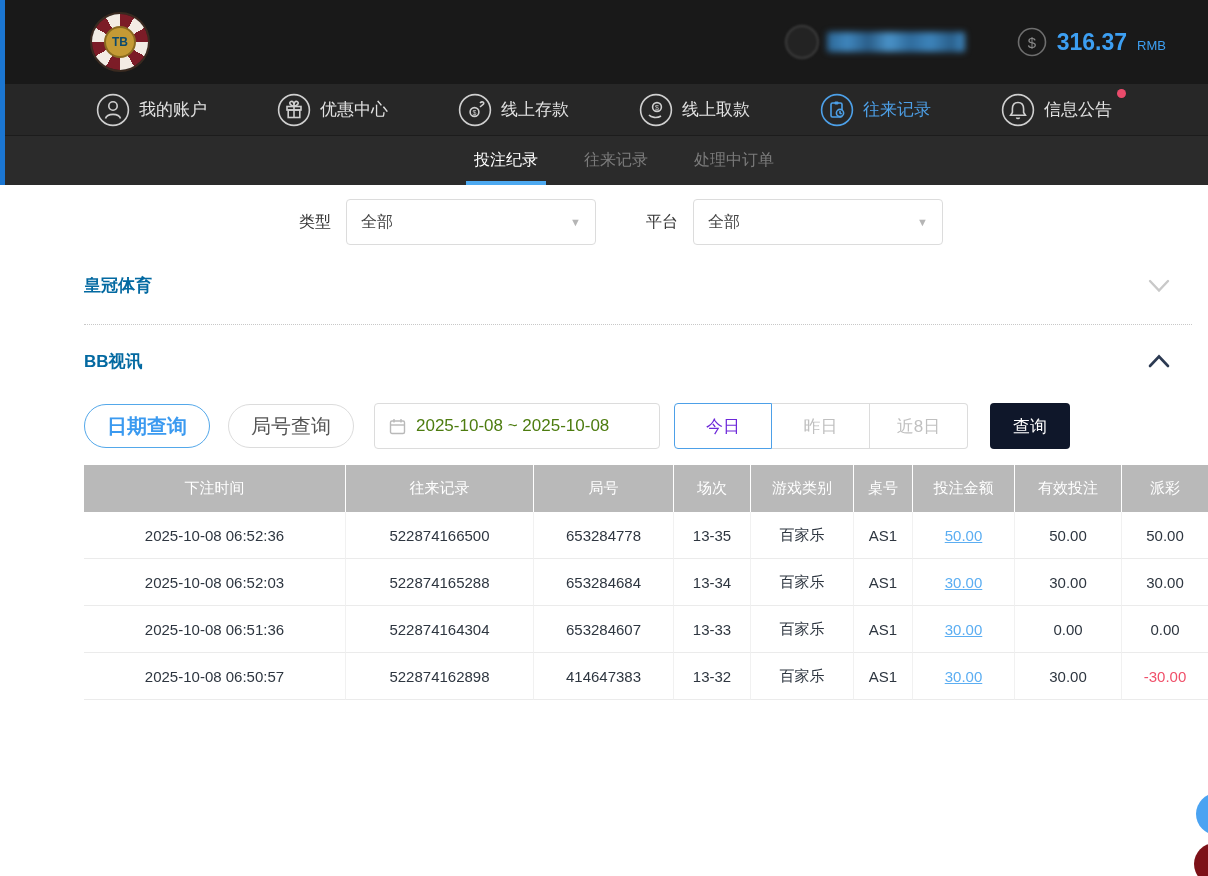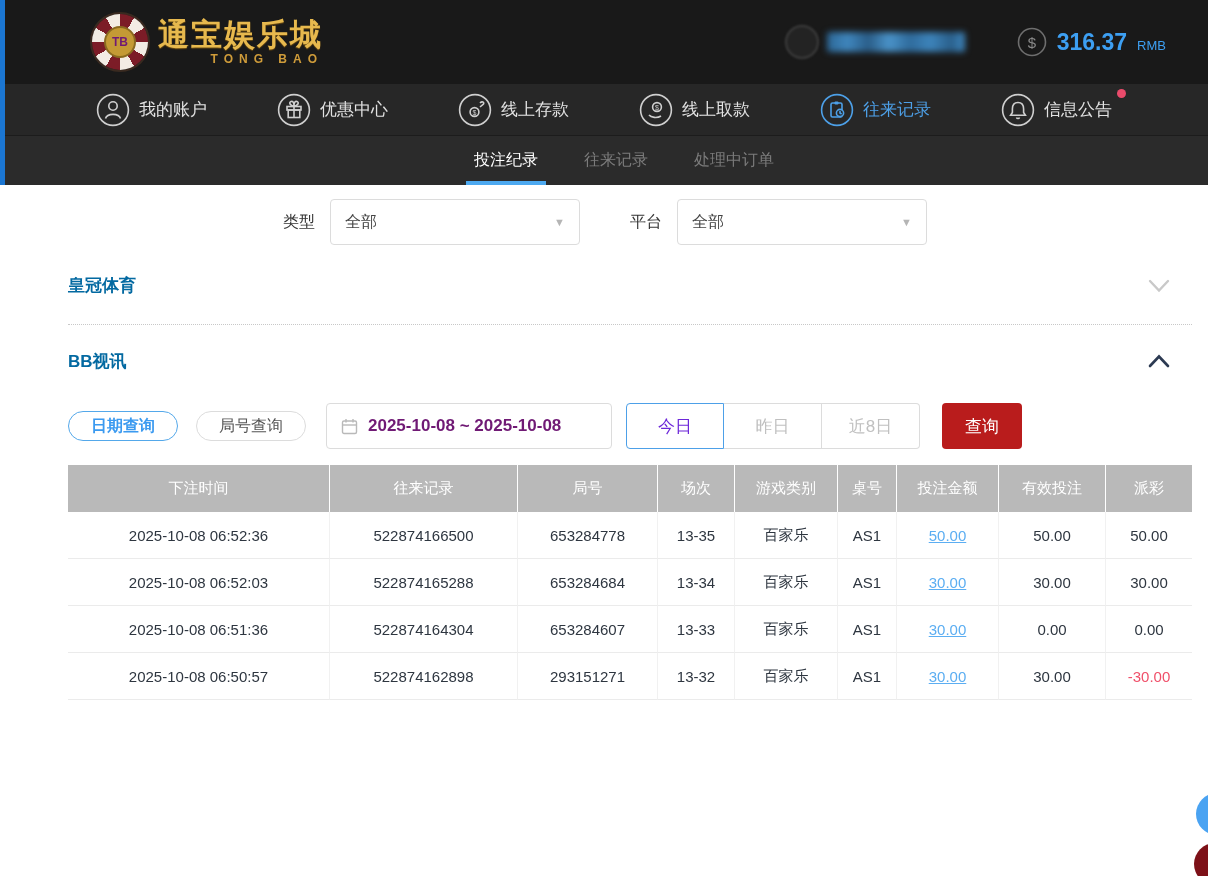--- a/index.html
+++ b/index.html
@@ -11,21 +11,21 @@
   .edge-stripe { position:absolute; left:0; top:0; width:5px; height:185px; background:#1b76d2; z-index:50; }
 
   
   .topbar { height:84px; background:#191919; display:flex; align-items:center; }
   .logo { display:flex; align-items:center; margin-left:92px; gap:10px; }
   .chip { width:56px; height:56px; border-radius:50%; position:relative; flex:0 0 auto;
     background:conic-gradient(#7c1c27 0 30deg,#f3ece4 30deg 60deg,#7c1c27 60deg 90deg,#f3ece4 90deg 120deg,#7c1c27 120deg 150deg,#f3ece4 150deg 180deg,#7c1c27 180deg 210deg,#f3ece4 210deg 240deg,#7c1c27 240deg 270deg,#f3ece4 270deg 300deg,#7c1c27 300deg 330deg,#f3ece4 330deg 360deg);
     box-shadow:0 0 0 2px #3a2a20; }
   .chip-core { position:absolute; left:50%; top:50%; transform:translate(-50%,-50%);
     width:32px; height:32px; border-radius:50%; background:#c49a35; border:2px solid #8a6a20;
-    display:flex; align-items:center; justify-content:center; color:#701a75; font-size:12px; font-weight:bold; }
+    display:flex; align-items:center; justify-content:center; color:#0c4a6e; font-size:12px; font-weight:bold; }
   .logo-text { display:flex; flex-direction:column; align-items:flex-start; }
   .logo-cn { font-size:31px; font-weight:bold; color:#e7b94e; letter-spacing:2px;
     text-shadow:0 1px 1px #6b4a10; line-height:1; }
   .logo-en { font-size:12px; font-weight:bold; color:#cf9c3a; letter-spacing:6px; align-self:flex-end; margin-top:2px; }
 
   .top-right { margin-left:auto; margin-right:42px; display:flex; align-items:center; gap:52px; }
   .userwrap { display:flex; align-items:center; position:relative; height:40px; }
   .avatar { width:34px; height:34px; border-radius:50%; border:2px solid #3c3c3c; background:#232323;
     filter:blur(1px); }
   .blur-name { width:138px; height:20px; margin-left:8px; border-radius:2px;
@@ -45,49 +45,49 @@
   .nav-item.active svg { stroke:#4da0e8; }
   .nav-badge { position:absolute; right:-14px; top:-4px; width:9px; height:9px; border-radius:50%; background:#ea4b6b; }
 
   
   .subtabs { height:49px; background:#2b2b2b; display:flex; align-items:stretch; justify-content:center; gap:42px; padding-left:40px; }
   .subtab { display:flex; align-items:center; color:#7b7b7b; font-size:16px; position:relative; cursor:pointer; padding:0 2px; }
   .subtab.active { color:#fff; }
   .subtab.active::after { content:""; position:absolute; left:-6px; right:-6px; bottom:0; height:4px; background:#4da9f0; }
 
   
-  main { background:#fff; }
+  main { background:#fff;padding-left:16px; }
   .filter-row { display:flex; align-items:center; margin:14px 0 0 283px; height:46px; }
   .f-label { font-size:16px; color:#333; margin-right:15px; }
   .select { width:250px; height:46px; border:1px solid #dcdcdc; border-radius:4px; display:flex; align-items:center;
     padding:0 14px; font-size:16px; color:#444; cursor:pointer; background:#fff; }
   .select .caret { margin-left:auto; color:#b5b5b5; font-size:11px; }
   .f-gap { width:50px; }
 
   .collapse-row { margin:0 16px 0 68px; display:flex; align-items:center; justify-content:space-between; cursor:pointer; }
   .collapse-row.first { height:78px; border-bottom:1px dotted #c8c8c8; margin-right:16px; margin-top:2px; }
   .collapse-row.second { height:72px;text-align:right; }
   .sec-title { font-size:17px; font-weight:bold; color:#0369a1; }
   .chev { margin-right:22px; }
 
   .query-row { display:flex; align-items:center; margin:6px 0 0 68px; height:46px; }
-  .pill-btn { height:30px; padding:0 22px; border-radius:22px; background:#fff; font-size:16px;
+  .pill-btn { height:44px; padding:0 22px; border-radius:22px; background:#fff; font-size:20px;
     display:flex; align-items:center; cursor:pointer; }
   .pill-btn.blue { border:1px solid #54a8ea; color:#3b9af0; font-weight:bold; }
   .pill-btn.gray { border:1px solid #dcdcdc; color:#555; margin-left:18px; }
   .date-input { margin-left:20px; width:286px; height:46px; border:1px solid #dcdcdc; border-radius:4px;
     display:flex; align-items:center; padding:0 14px; gap:10px; cursor:pointer; }
-  .date-text { font-size:17px; font-weight:bold; color:#701a75; }
+  .date-text { font-size:17px; font-weight:normal; color:#4d7c0f; }
   .btn-group { display:flex; margin-left:14px; height:46px; }
   .bg-btn { width:98px; display:flex; align-items:center; justify-content:center; font-size:17px; cursor:pointer;
     border:1px solid #dcdcdc; border-left:none; background:#fff; color:#c0c0c0; }
   .bg-btn:first-child { border-left:1px solid #dcdcdc; border-radius:4px 0 0 4px; }
   .bg-btn:last-child { border-radius:0 4px 4px 0; }
   .bg-btn.active { border:1px solid #4da0e8; color:#6d28d9; }
-  .search-btn { margin-left:22px; width:80px; height:46px; background:#b91c1c; color:#fff; font-size:17px;
+  .search-btn { margin-left:22px; width:80px; height:46px; background:#0f172a; color:#fff; font-size:17px;
     border:none; border-radius:4px; cursor:pointer; }
 
   
   table { border-collapse:separate; border-spacing:0; table-layout:fixed; }
   .summary { margin:30px 0 0 68px; width:1124px; }
   .summary th { background:#f1f1f1; height:47px; font-size:15px; font-weight:normal; color:#333; text-align:center;
     border-right:2px solid #fff; }
   .summary th:last-child { border-right:none; }
   .summary th:first-child { border-radius:2px 0 0 0; }
   .summary td { height:50px; background:#fff; text-align:center; font-size:16px; color:#222; font-weight:bold;
@@ -114,24 +114,20 @@
 </head>
 <body>
 
 <div class="page">
   <div class="edge-stripe"></div>
 
   <header class="topbar">
     <div class="logo">
       <div class="chip">
         <div class="chip-core">TB</div>
-      </div>
-      <div class="logo-text">
-        <div class="logo-cn">通宝娱乐城</div>
-        <div class="logo-en">TONG BAO</div>
       </div>
     </div>
     <div class="top-right">
       <div class="userwrap">
         <div class="avatar"></div>
         <div class="blur-name"></div>
       </div>
       <div class="balance">
         <svg class="dollar-ic" width="30" height="30" viewBox="0 0 30 30" fill="none">
           <circle cx="15" cy="15" r="13.5" stroke="#6e6e6e" stroke-width="1.6"></circle>
@@ -313,21 +309,21 @@
           <td>13-33</td>
           <td>百家乐</td>
           <td>AS1</td>
           <td class="link">30.00</td>
           <td>0.00</td>
           <td>0.00</td>
         </tr>
         <tr>
           <td>2025-10-08 06:50:57</td>
           <td>522874162898</td>
-          <td>293151271</td>
+          <td>414647383</td>
           <td>13-32</td>
           <td>百家乐</td>
           <td>AS1</td>
           <td class="link">30.00</td>
           <td>30.00</td>
           <td class="neg">-30.00</td>
         </tr>
       </tbody>
     </table>
   </main>

